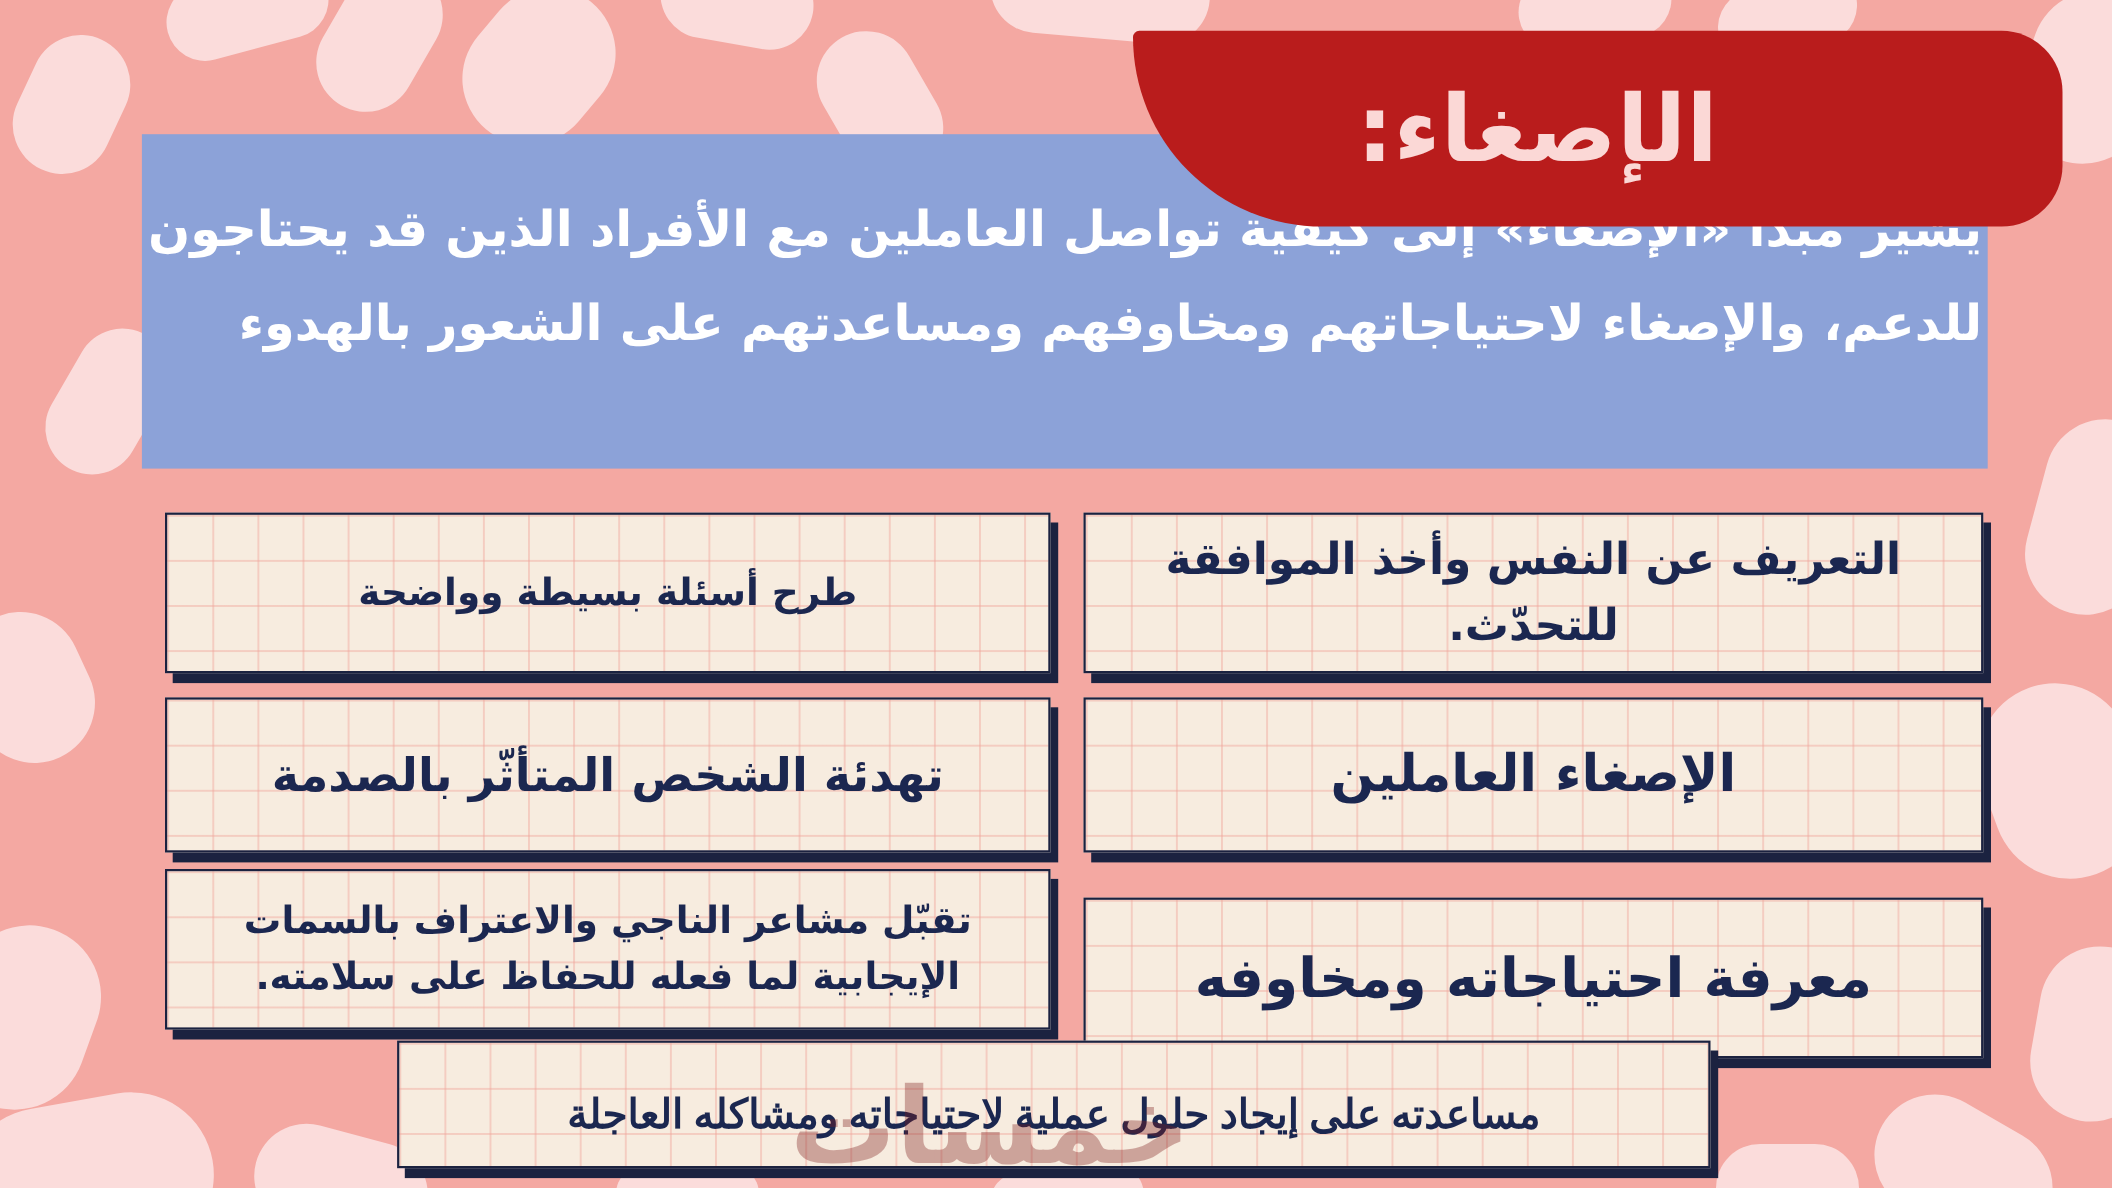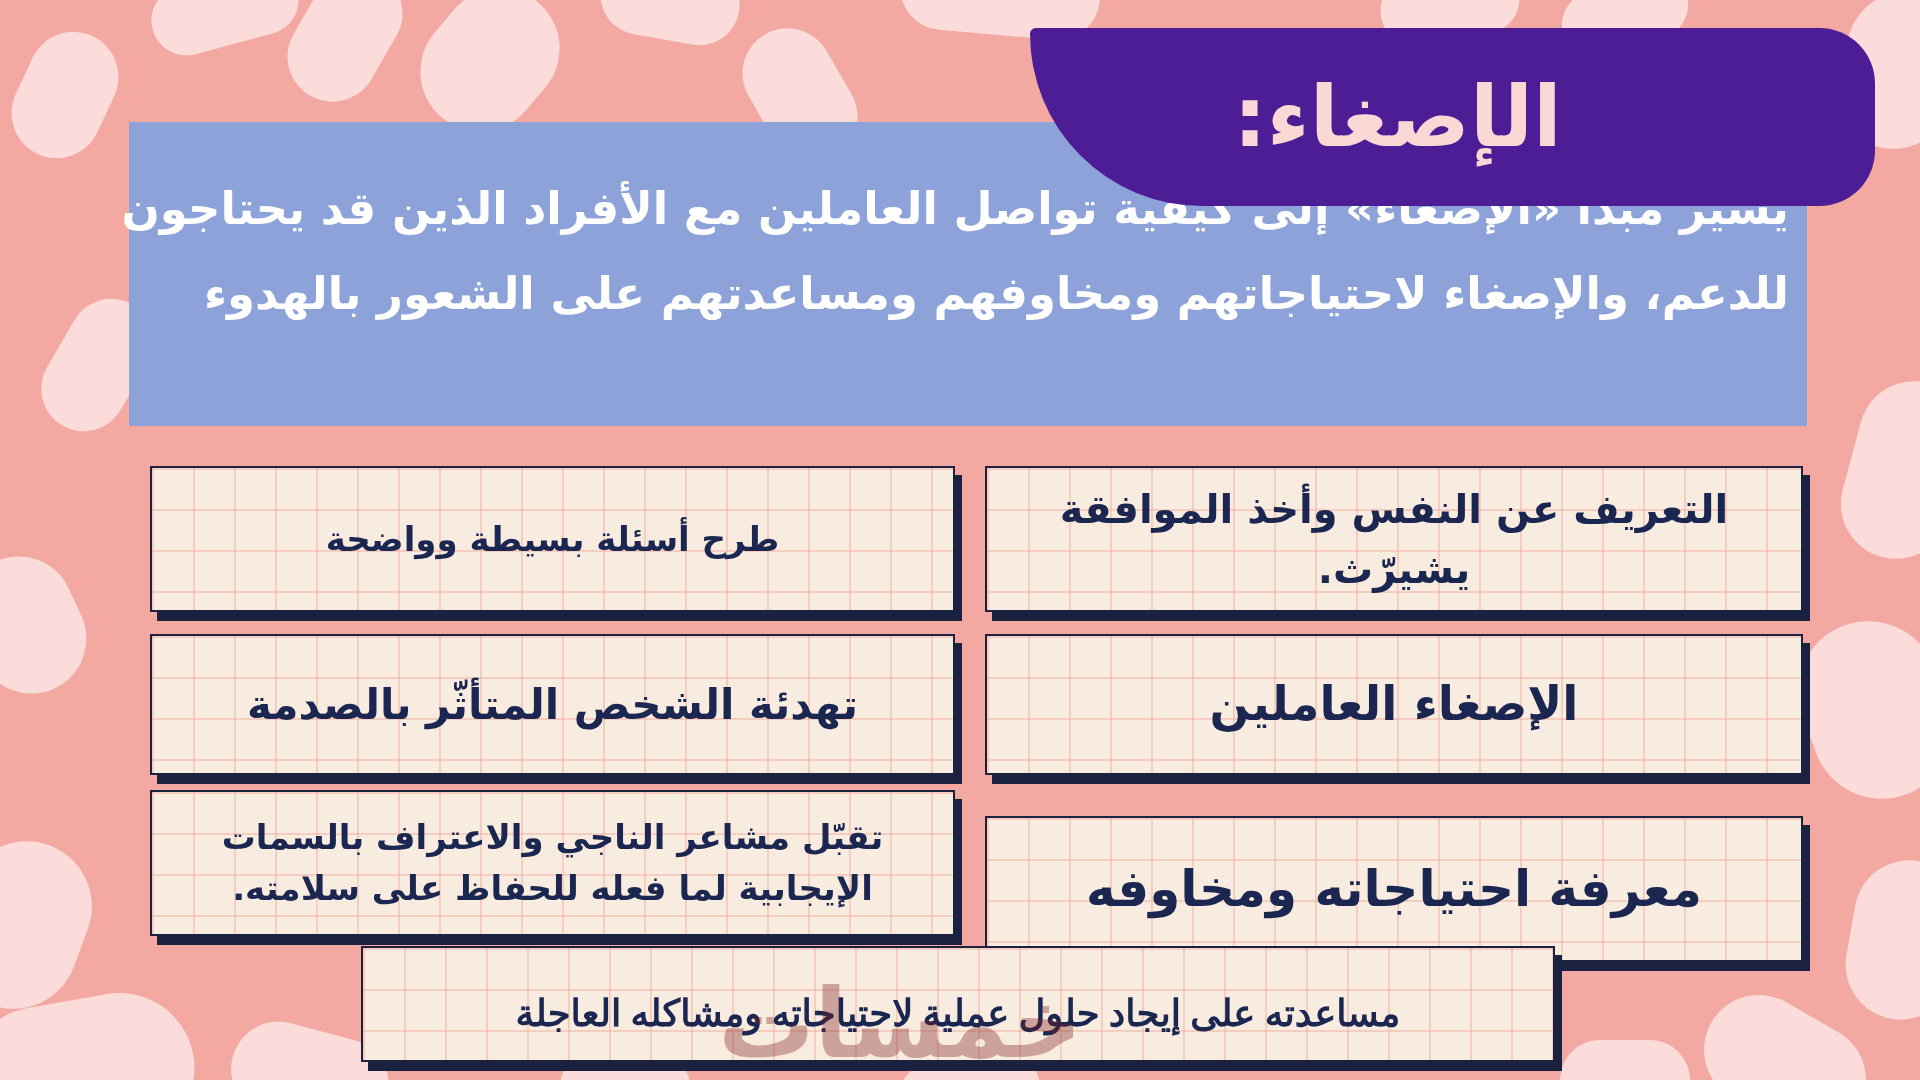--- a/index.html
+++ b/index.html
@@ -14,41 +14,41 @@
   
   .blob{
     position:absolute;
     background:#fbdcdb;
     border-radius:999px;
   }
   
   .title-shape{
     position:absolute;
     left:1030px;top:28px;width:845px;height:178px;
-    background:#4c1d95;
+    background:#b91c1c;
     border-radius:6px 58px 58px 180px;
     display:flex;align-items:center;justify-content:center;
     z-index:5;
   }
   .title-text{
     color:#fbd8d6;
     font-size:84px;
     font-weight:bold;
     margin:0;
     padding-right:110px;
     letter-spacing:1px;
   }
   
   .intro-banner{
     position:absolute;
     left:129px;top:122px;width:1678px;height:304px;
     background:#8ca2d8;
     z-index:3;
     box-sizing:border-box;
-    padding:44px 18px 0 18px;
+    padding:44px 5px 0 18px;
   }
   .intro-line{
     display:block;
     color:#ffffff;
     font-size:45px;
     font-weight:bold;
     line-height:85px;
     text-align:right;
     white-space:nowrap;
   }
@@ -122,21 +122,21 @@
   <div class="intro-banner">
     <span class="intro-line">يشير مبدأ «الإصغاء» إلى كيفية تواصل العاملين مع الأفراد الذين قد يحتاجون</span>
     <span class="intro-line">للدعم، والإصغاء لاحتياجاتهم ومخاوفهم ومساعدتهم على الشعور بالهدوء</span>
   </div>
 
   <div class="title-shape">
     <h1 class="title-text">الإصغاء:</h1>
   </div>
 
   <div class="step-box box-r1">
-    <span>التعريف عن النفس وأخذ الموافقة يشيرّث.</span>
+    <span>التعريف عن النفس وأخذ الموافقة للتحدّث.</span>
   </div>
   <div class="step-box box-r2">
     <span>الإصغاء العاملين</span>
   </div>
   <div class="step-box box-r3">
     <span>معرفة احتياجاته ومخاوفه</span>
   </div>
 
   <div class="step-box box-l1">
     <span>طرح أسئلة بسيطة وواضحة</span>

